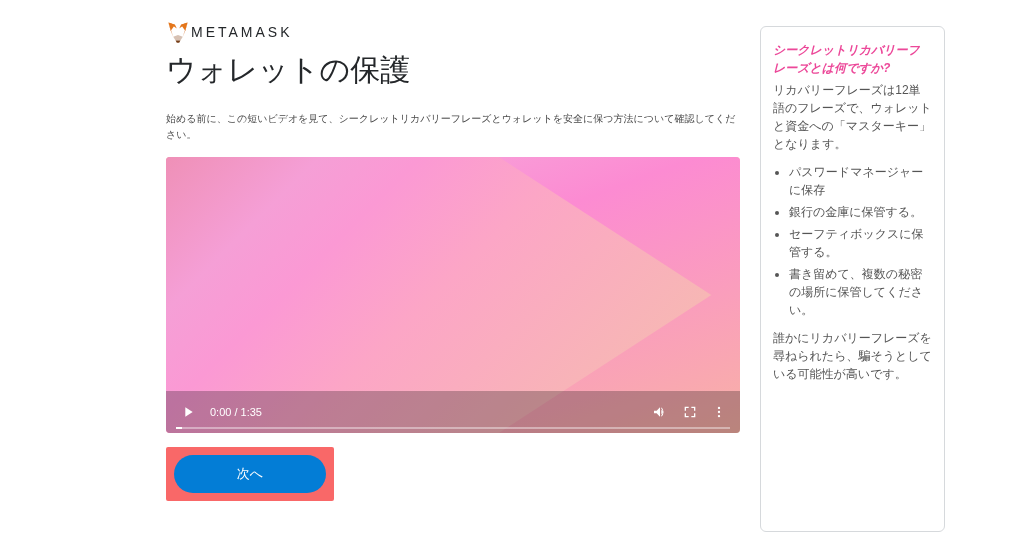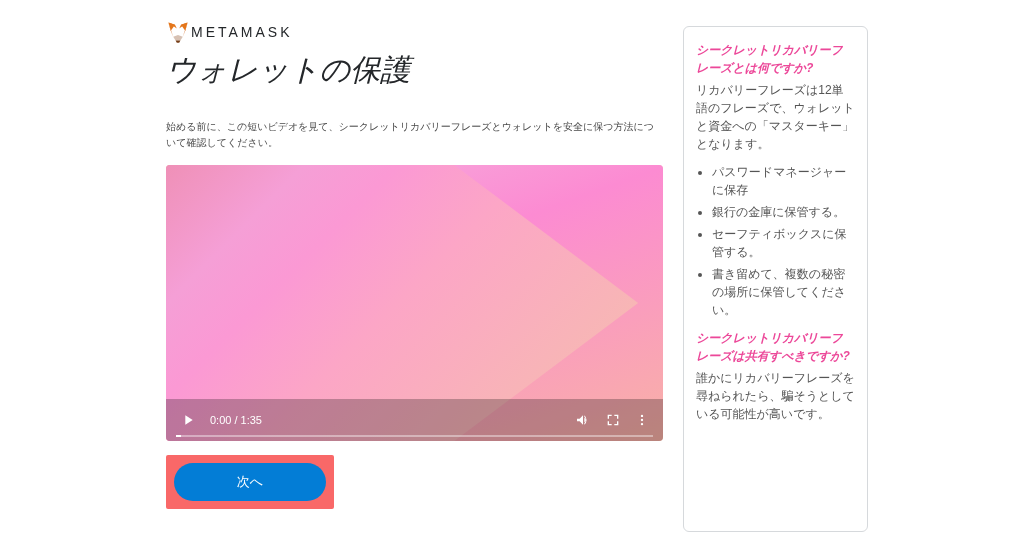--- a/index.html
+++ b/index.html
@@ -32,33 +32,32 @@
     letter-spacing: 3px;
     color: #24272a;
   }
   .fox {
     width: 24px;
     height: 24px;
   }
   .title {
     font-size: 30px;
     font-weight: 400;
-    margin-bottom: 28px;
+    margin-bottom: 20px;
     color: #24272a;
-    font-style: italic;
   }
   .desc {
     font-size: 10px;
     line-height: 1.6;
     color: #4a4a4a;
     margin-bottom: 14px;
   }
   .video {
     position: relative;
-    width: 497px;
+    width: 574px;
     height: 276px;
     border-radius: 4px;
     overflow: hidden;
     background: linear-gradient(160deg, #f29eb7 0%, #f8a0d9 20%, #fc8bd2 40%, #f8b1a6 100%);
   }
   .video-gradient {
     position: absolute;
     inset: 0;
     background:
       linear-gradient(135deg, #ef90b7 0%, #f59fd6 18%, #fb99d4 30%, #fca6c6 48%, #f4c1aa 100%);
@@ -207,16 +206,15 @@
     <p class="q">シークレットリカバリーフレーズとは何ですか?</p>
     <p>リカバリーフレーズは12単語のフレーズで、ウォレットと資金への「マスターキー」となります。</p>
 
     <ul>
       <li>パスワードマネージャーに保存</li>
       <li>銀行の金庫に保管する。</li>
       <li>セーフティボックスに保管する。</li>
       <li>書き留めて、複数の秘密の場所に保管してください。</li>
     </ul>
 
-    <p class="q">シークレットリカバリーフレーズは共有すべきですか?</p>
     <p>誰かにリカバリーフレーズを尋ねられたら、騙そうとしている可能性が高いです。</p>
   </aside>
 </div>
 
 </body></html>

